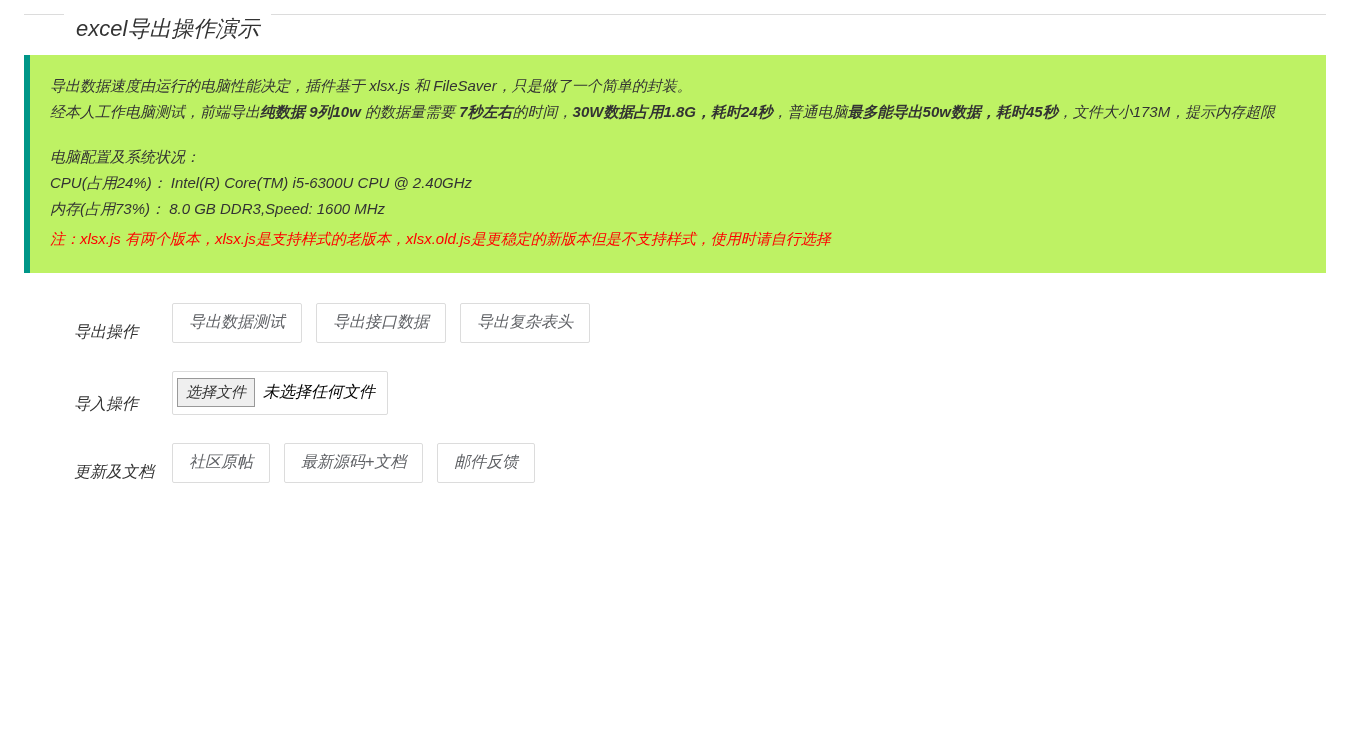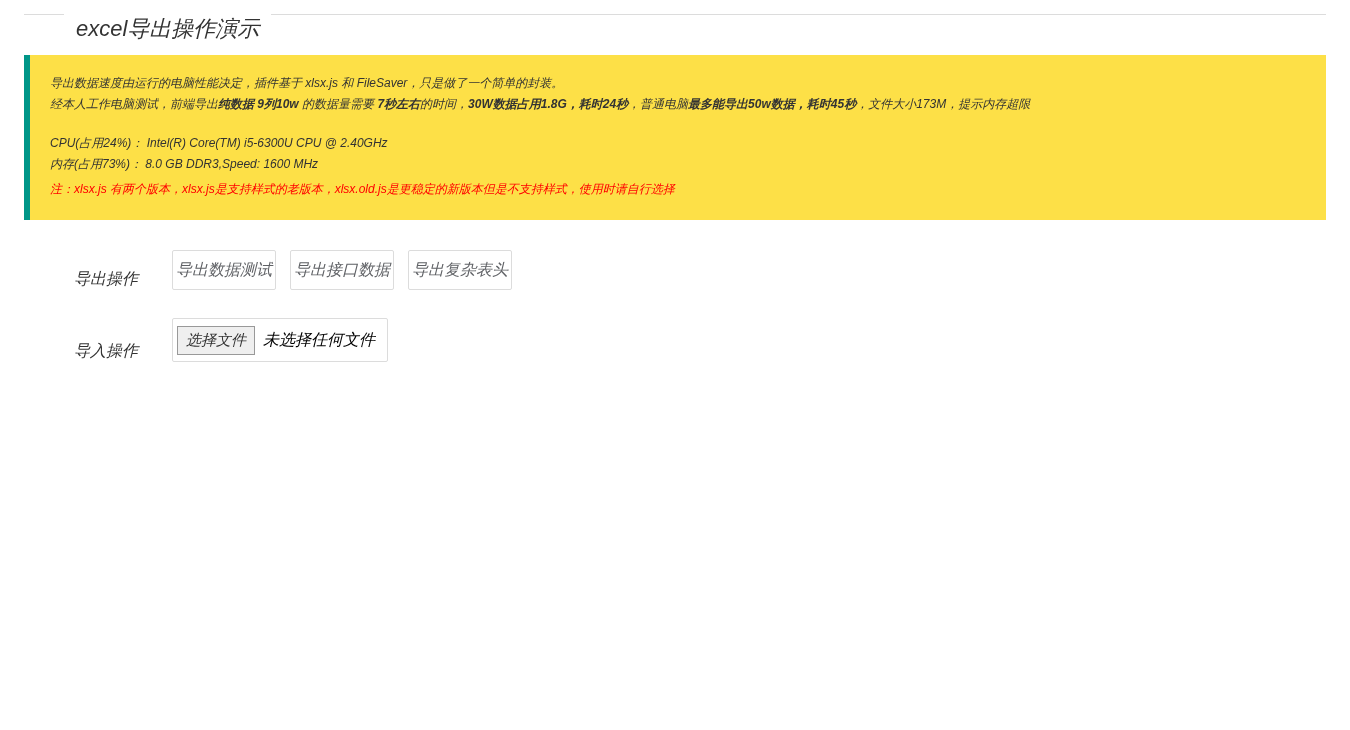--- a/index.html
+++ b/index.html
@@ -30,25 +30,25 @@
       top: 0;
       left: 40px;
       background: #fff;
       padding: 0 12px;
       font-size: 22px;
       color: #333;
       font-weight: 400;
     }
     .callout-box {
       margin: 40px 24px 30px 24px;
-      background: #fde047;
+      background: #bef264;
       border-left: 6px solid #009688;
       padding: 18px 20px 20px 20px;
       line-height: 1.75;
-      font-size: 12px;
+      font-size: 15px;
       color: #333;
     }
     .callout-box p {
       margin: 0;
     }
     .callout-box .spacer {
       height: 18px;
     }
     .callout-box strong {
       font-weight: 700;
@@ -71,21 +71,21 @@
       text-align: left;
       font-size: 16px;
       color: #333;
       margin-right: 8px;
     }
     .btn {
       display: inline-flex;
       align-items: center;
       justify-content: center;
       height: 40px;
-      padding: 0 3px;
+      padding: 0 16px;
       margin-right: 14px;
       background: #fff;
       border: 1px solid #dcdcdc;
       color: #606266;
       font-size: 16px;
       cursor: pointer;
       font-family: inherit;
       border-radius: 2px;
     }
     .file-input-wrapper {
@@ -118,20 +118,21 @@
   <div class="fieldset-border"></div>
   <div class="legend-title">excel导出操作演示</div>
 </div>
 
 <div class="callout-box">
   <p><span>导出数据速度由运行的电脑性能决定，插件基于 xlsx.js 和 FileSaver，只是做了一个简单的封装。</span></p>
   <p>
     <span>经本人工作电脑测试，前端导出</span><strong>纯数据 9列10w</strong><span> 的数据量需要 </span><strong>7秒左右</strong><span>的时间，</span><strong>30W数据占用1.8G，耗时24秒</strong><span>，普通电脑</span><strong>最多能导出50w数据，耗时45秒</strong><span>，文件大小173M，提示内存超限</span>
   </p>
   <div class="spacer"></div>
+  <p>电脑配置及系统状况：</p>
   <p>CPU(占用24%)： Intel(R) Core(TM) i5-6300U CPU @ 2.40GHz</p>
   <p>内存(占用73%)：  8.0 GB DDR3,Speed: 1600 MHz</p>
   <p class="note-red">注：xlsx.js 有两个版本，xlsx.js是支持样式的老版本，xlsx.old.js是更稳定的新版本但是不支持样式，使用时请自行选择</p>
 </div>
 
 <div class="form-area">
 
   <div class="form-row">
     <div class="form-label">导出操作</div>
     <button class="btn">导出数据测试</button>
@@ -140,14 +141,20 @@
   </div>
 
   <div class="form-row">
     <div class="form-label">导入操作</div>
     <div class="file-input-wrapper">
       <button class="file-choose-btn">选择文件</button>
       <span class="file-placeholder">未选择任何文件</span>
     </div>
   </div>
 
+  <div class="form-row">
+    <div class="form-label">更新及文档</div>
+    <button class="btn">社区原帖</button>
+    <button class="btn">最新源码+文档</button>
+    <button class="btn">邮件反馈</button>
+  </div>
 
 </div>
 
 </body></html>

